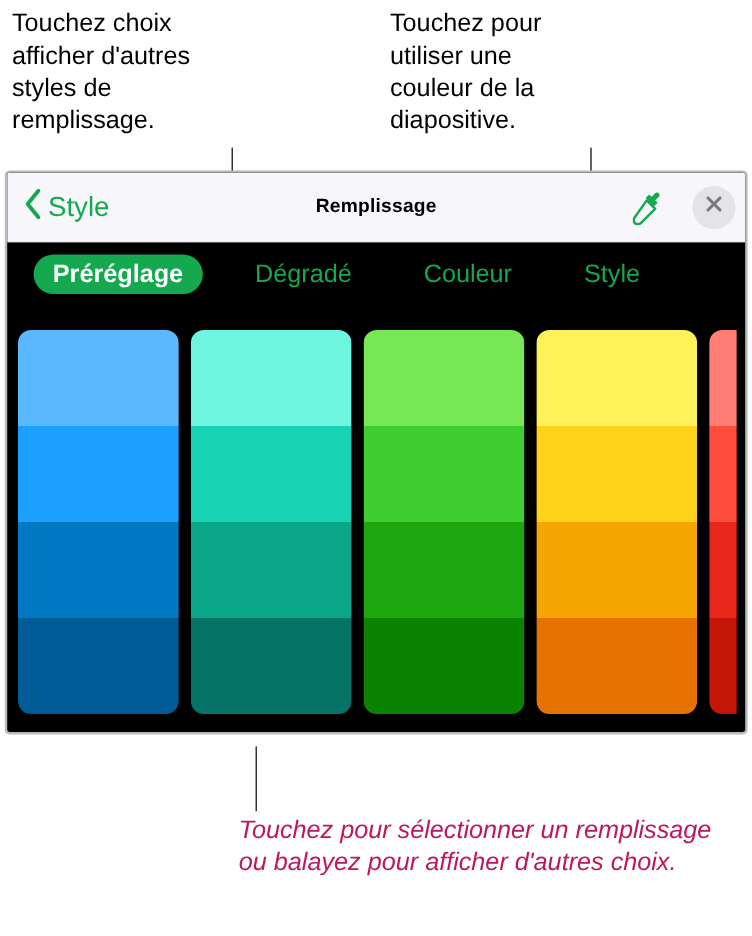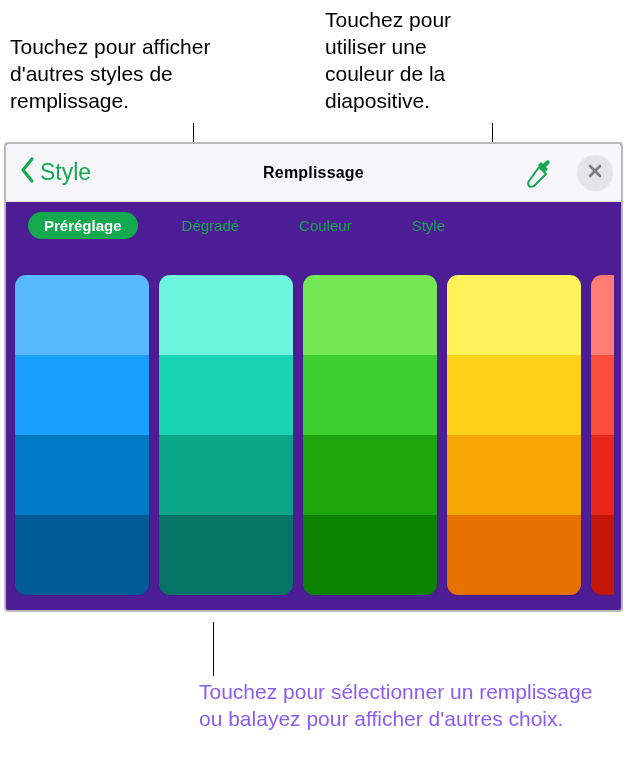--- a/index.html
+++ b/index.html
@@ -30,21 +30,21 @@
 
   .leader { position:absolute; background:#000; }
 
   
   .panel-wrap {
     position: relative;
     margin: 28px 4px 0 4px;
     height: 470px;
     border: 2px solid #b9b9b9;
     border-radius: 4px;
-    background: #4c1d95;
+    background: #000000;
     overflow: hidden;
   }
 
   .panel-header {
     position: relative;
     height: 58px;
     display: flex;
     align-items: center;
     background: #f7f6fb;
     border-bottom: 1px solid rgba(0,0,0,0.06);
@@ -85,21 +85,21 @@
     justify-content: center;
   }
   .close-btn svg { width: 16px; height: 16px; }
 
   
   .tabs {
     display: flex;
     align-items: center;
     gap: 28px;
     padding: 10px 18px 16px 22px;
-    font-size: 15px;
+    font-size: 21px;
   }
   .tab {
     color: #14a84f;
     padding: 6px 16px;
     border-radius: 22px;
     line-height: 1;
   }
   .tab.active {
     background: #14a84f;
     color: #ffffff;
@@ -130,29 +130,30 @@
   }
 
   
   .callout-bottom {
     position: absolute;
     left: 199px;
     top: 678px;
     width: 410px;
     font-size: 21px;
     line-height: 27px;
-    color: #8b5cf6;
+    color: #be185d;
     text-align: left;
+    font-style: italic;
   }
 </style>
 </head>
 <body>
 
 <div class="callouts-top">
-  <div class="callout callout-left">Touchez pour afficher d'autres styles de remplissage.</div>
+  <div class="callout callout-left">Touchez choix afficher d'autres styles de remplissage.</div>
   <div class="gap-top"></div>
   <div class="callout callout-right">Touchez pour utiliser une couleur de la diapositive.</div>
 </div>
 
 <div class="leader" style="left:193px; top:123px; width:1px; height:108px;"></div>
 <div class="leader" style="left:193px; top:231px; width:336px; height:1px;"></div>
 <div class="leader" style="left:41px;  top:231px; width:152px; height:1px;"></div>
 <div class="leader" style="left:41px;  top:231px; width:1px;  height:11px;"></div>
 <div class="leader" style="left:529px; top:231px; width:1px;  height:11px;"></div>
 

